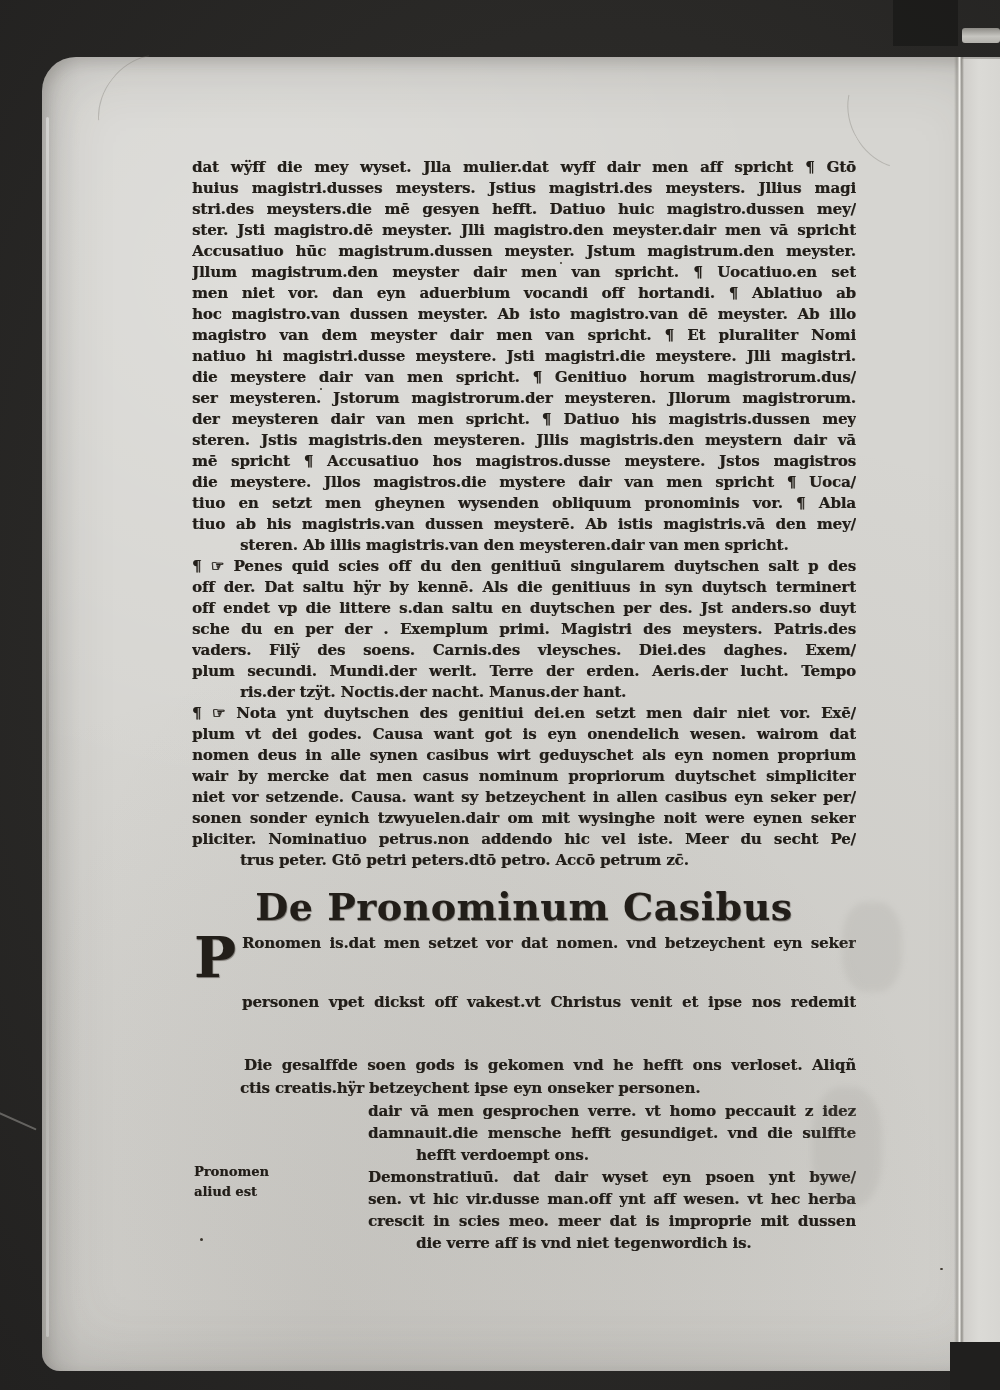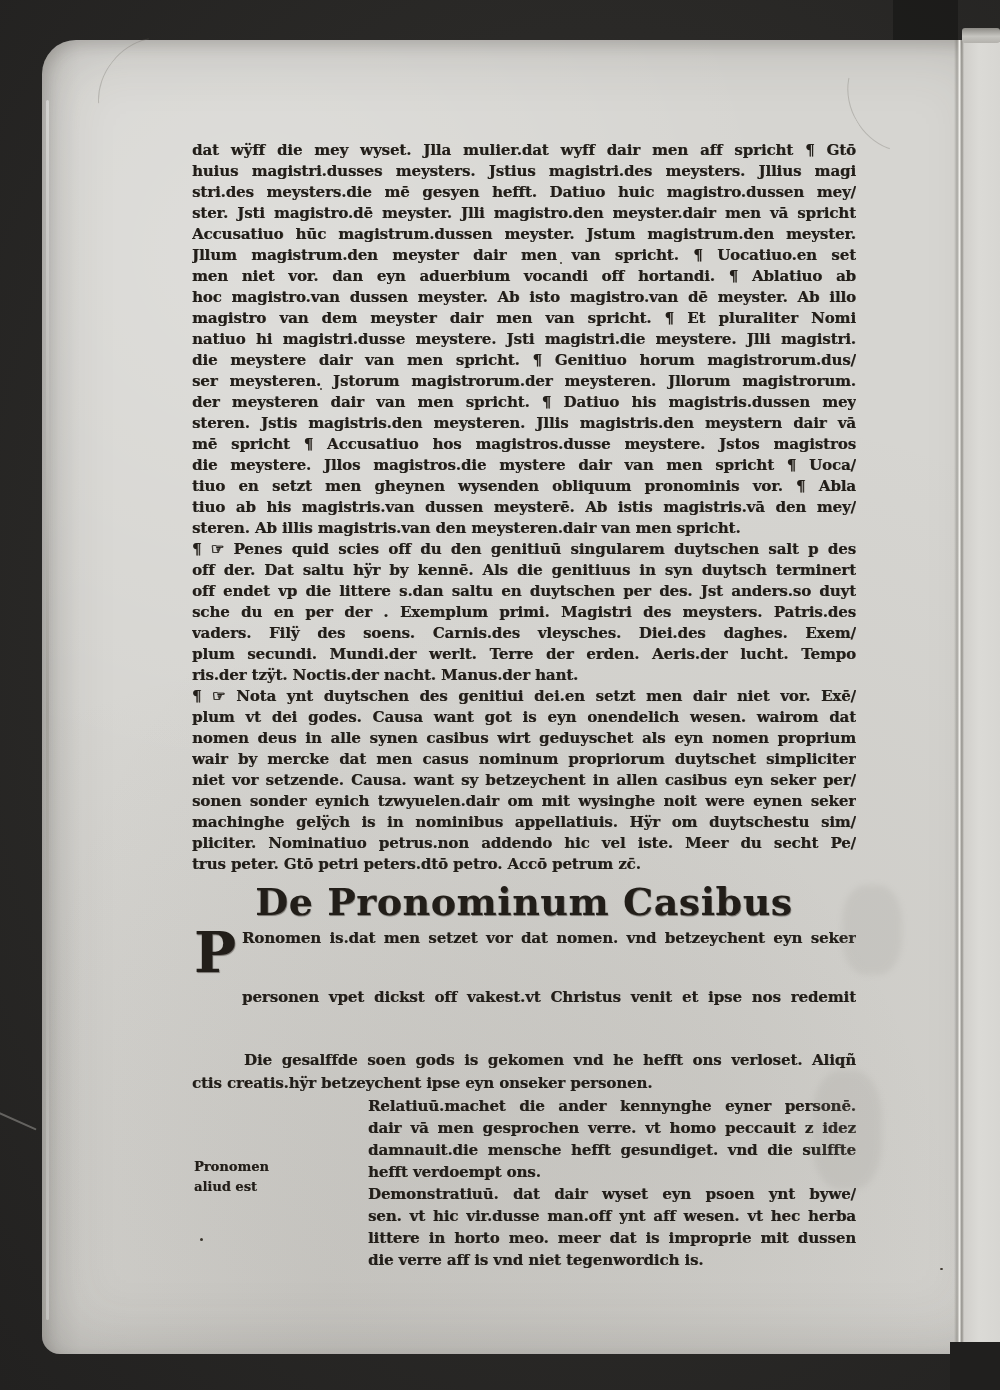--- a/index.html
+++ b/index.html
@@ -5,21 +5,21 @@
   html,body{margin:0;padding:0;background:#1d1c1b;}
   #canvas{position:relative;width:1000px;height:1390px;overflow:hidden;
           background:radial-gradient(ellipse at 60% 45%, #343230 0%, #2a2927 55%, #222120 100%);
           font-family:"DejaVu Serif", serif;}
   
   .bg-band{position:absolute;left:893px;top:0;width:65px;height:46px;background:rgba(0,0,0,.28);}
   .bg-scratch{position:absolute;left:-4px;top:1120px;width:42px;height:2px;
           background:rgba(205,203,196,.38);transform:rotate(24deg);border-radius:2px;}
 
   
-  .page{position:absolute;left:42px;top:40px;width:958px;height:1314px;
+  .page{position:absolute;left:42px;top:57px;width:958px;height:1314px;
         background:
           radial-gradient(circle at 22% 16%, rgba(255,255,255,.20), rgba(255,255,255,0) 40%),
           radial-gradient(circle at 70% 80%, rgba(120,115,105,.10), rgba(0,0,0,0) 55%),
           radial-gradient(circle at 30% 95%, rgba(110,105,98,.14), rgba(0,0,0,0) 45%),
           linear-gradient(90deg, #c9c8c4 0%, #d6d5d1 4%, #d6d5d1 100%);
         border-radius:34px 0 0 18px;
         box-shadow:inset 0 0 70px rgba(60,55,48,.22), inset 5px 5px 14px rgba(50,46,40,.18);}
   .edge-left{position:absolute;left:4px;top:60px;width:3px;height:1220px;
         background:linear-gradient(180deg,rgba(255,255,255,.4),rgba(140,136,128,.35) 50%,rgba(255,255,255,.3));
         border-radius:3px;}
@@ -40,24 +40,24 @@
 
   .speck{position:absolute;border-radius:50%;background:#3a342c;}
   .smudge{position:absolute;background:#8e8c86;opacity:.14;filter:blur(3px);border-radius:40%;}
 
   
   .textblock{position:absolute;left:150px;top:100px;width:664px;color:#221e19;}
   .ln{height:21px;line-height:21px;font-size:15px;font-weight:bold;
       text-align:justify;overflow:hidden;
       text-shadow:.4px .3px .5px rgba(40,34,27,.55);letter-spacing:-.1px;}
   .ln::after{content:"";display:inline-block;width:100%;height:0;}
-  .ln.last{text-align:left;}
+  .ln.last{text-align:left;margin-left:48px;}
   .ln.last::after{content:none;}
 
-  .heading{margin-top:4px;height:46px;line-height:46px;font-size:38px;font-weight:bold;
+  .heading{margin-top:13px;height:46px;line-height:46px;font-size:38px;font-weight:bold;
       text-align:center;letter-spacing:.5px;text-shadow:.6px .5px .7px rgba(40,34,27,.5);}
 
   .dc-para{position:relative;margin-top:2px;}
   .dc-para .ln{height:23px;line-height:23px;}
   .dropcap{position:absolute;left:2px;top:2px;width:46px;height:48px;
       font-size:56px;line-height:46px;font-weight:bold;text-shadow:.7px .6px .8px rgba(40,34,27,.5);}
 
   .rel-block{position:relative;padding-left:176px;}
   .rel-block .ln{height:22px;line-height:22px;}
   .margin-note{position:absolute;left:2px;top:62px;font-size:13px;font-weight:bold;
@@ -102,21 +102,20 @@
           <div class="ln">sche du en per der . Exemplum primi. Magistri des meysters. Patris.des</div>
           <div class="ln">vaders. Filÿ des soens. Carnis.des vleysches. Diei.des daghes. Exem/</div>
           <div class="ln">plum secundi. Mundi.der werlt. Terre der erden. Aeris.der lucht. Tempo</div>
           <div class="ln last">ris.der tzÿt. Noctis.der nacht. Manus.der hant.</div>
           <div class="ln">¶ ☞ Nota ynt duytschen des genitiui dei.en setzt men dair niet vor. Exē/</div>
           <div class="ln">plum vt dei godes. Causa want got is eyn onendelich wesen. wairom dat</div>
           <div class="ln">nomen deus in alle synen casibus wirt geduyschet als eyn nomen proprium</div>
           <div class="ln">wair by mercke dat men casus nominum propriorum duytschet simpliciter</div>
           <div class="ln">niet vor setzende. Causa. want sy betzeychent in allen casibus eyn seker per/</div>
           <div class="ln">sonen sonder eynich tzwyuelen.dair om mit wysinghe noit were eynen seker</div>
-          <div class="ln">machinghe gelÿch is in nominibus appellatiuis. Hÿr om duytschestu sim/</div>
           <div class="ln">pliciter. Nominatiuo petrus.non addendo hic vel iste. Meer du secht Pe/</div>
           <div class="ln last">trus peter. Gtō petri peters.dtō petro. Accō petrum zc̄.</div>
         </div>
 
       <div class="heading">De Pronominum Casibus</div>
 
       <div class="dc-para">
         <div class="dropcap">P</div>
         <div>
             <div class="ln" style="padding-left: 50px;">Ronomen is.dat men setzet vor dat nomen. vnd betzeychent eyn seker</div>
@@ -125,27 +124,26 @@
             <div class="ln last">ctis creatis.hÿr betzeychent ipse eyn onseker personen.</div>
           </div>
       </div>
 
       <div class="rel-block">
         <div class="margin-note">
           <div>Pronomen</div>
           <div>aliud est</div>
         </div>
         <div>
-            <div class="ln">Relatiuū.machet die ander kennynghe eyner personē.</div>
             <div class="ln">dair vā men gesprochen verre. vt homo peccauit z idez</div>
             <div class="ln">damnauit.die mensche hefft gesundiget. vnd die sulffte</div>
             <div class="ln last">hefft verdoempt ons.</div>
             <div class="ln">Demonstratiuū. dat dair wyset eyn psoen ynt bywe/</div>
             <div class="ln">sen. vt hic vir.dusse man.off ynt aff wesen. vt hec herba</div>
-            <div class="ln">littere in horto meo. meer dat is improprie mit dussen</div>
+            <div class="ln">crescit in scies meo. meer dat is improprie mit dussen</div>
             <div class="ln last">die verre aff is vnd niet tegenwordich is.</div>
           </div>
       </div>
     </div>
 
     <div class="smudge" style="left:800px;top:845px;width:60px;height:90px;"></div>
     <div class="smudge" style="left:770px;top:1030px;width:70px;height:120px;"></div>
 
     <div class="outer-strip"></div>
     <div class="fold"></div>

